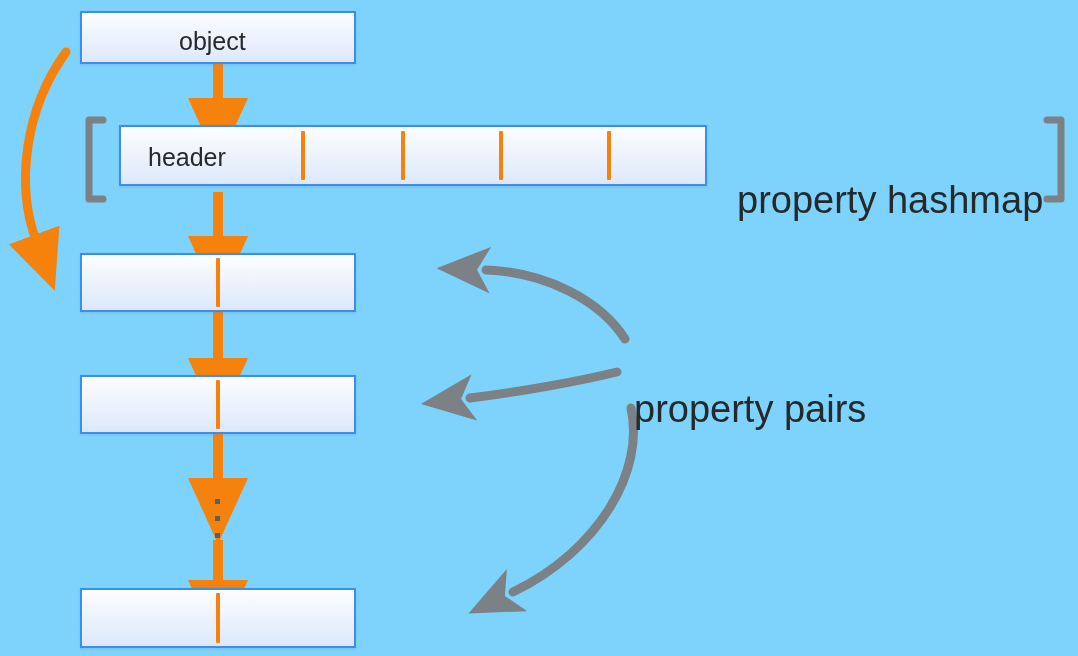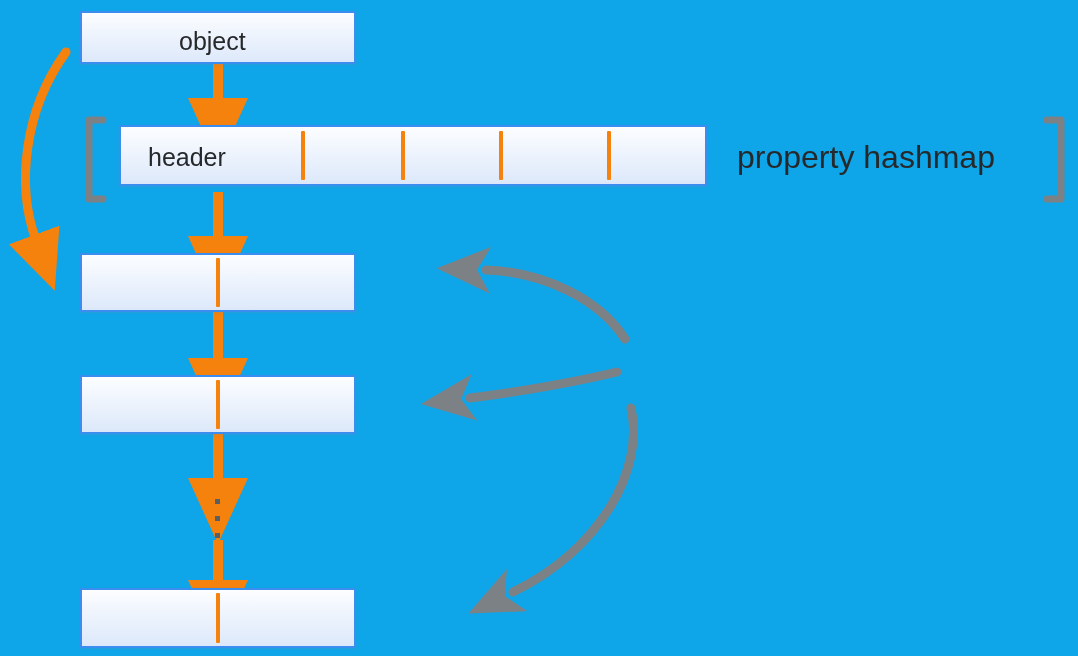--- a/index.html
+++ b/index.html
@@ -7,21 +7,21 @@
     padding: 0;
     background: #ffffff;
   }
   body {
     font-family: "Liberation Sans", "DejaVu Sans", sans-serif;
   }
   #canvas {
     position: relative;
     width: 1078px;
     height: 656px;
-    background: #0ea5e9;
+    background: #7dd3fc;
     overflow: hidden;
   }
   .svg-layer {
     position: absolute;
     left: 0;
     top: 0;
     width: 1078px;
     height: 656px;
     pointer-events: none;
   }
@@ -35,23 +35,24 @@
   .node-label {
     position: absolute;
     color: #26292b;
     font-size: 25px;
     line-height: 1;
     white-space: nowrap;
   }
   .free-label {
     position: absolute;
     color: #26292b;
-    font-size: 32px;
+    font-size: 38px;
     line-height: 1;
     white-space: nowrap;
+    margin-top: 40px;
   }
   .tick {
     position: absolute;
     width: 4px;
     background: #f4820d;
     border-radius: 1px;
   }
   .thru-line {
     position: absolute;
     width: 4px;
@@ -144,14 +145,15 @@
   <div class="node-box" style="left:80px; top:375px; width:276px; height:59px;"></div>
   <div class="thru-line" style="left:216px; top:380px; height:49px;"></div>
 
   <div class="ell-dot" style="left:215px; top:499px;"></div>
   <div class="ell-dot" style="left:215px; top:516px;"></div>
   <div class="ell-dot" style="left:215px; top:533px;"></div>
 
   <div class="node-box" style="left:80px; top:588px; width:276px; height:60px;"></div>
   <div class="thru-line" style="left:216px; top:593px; height:50px;"></div>
 
+  <div class="free-label" style="left:634px; top:350px;">property pairs</div>
 
 </div>
 
 </body></html>

